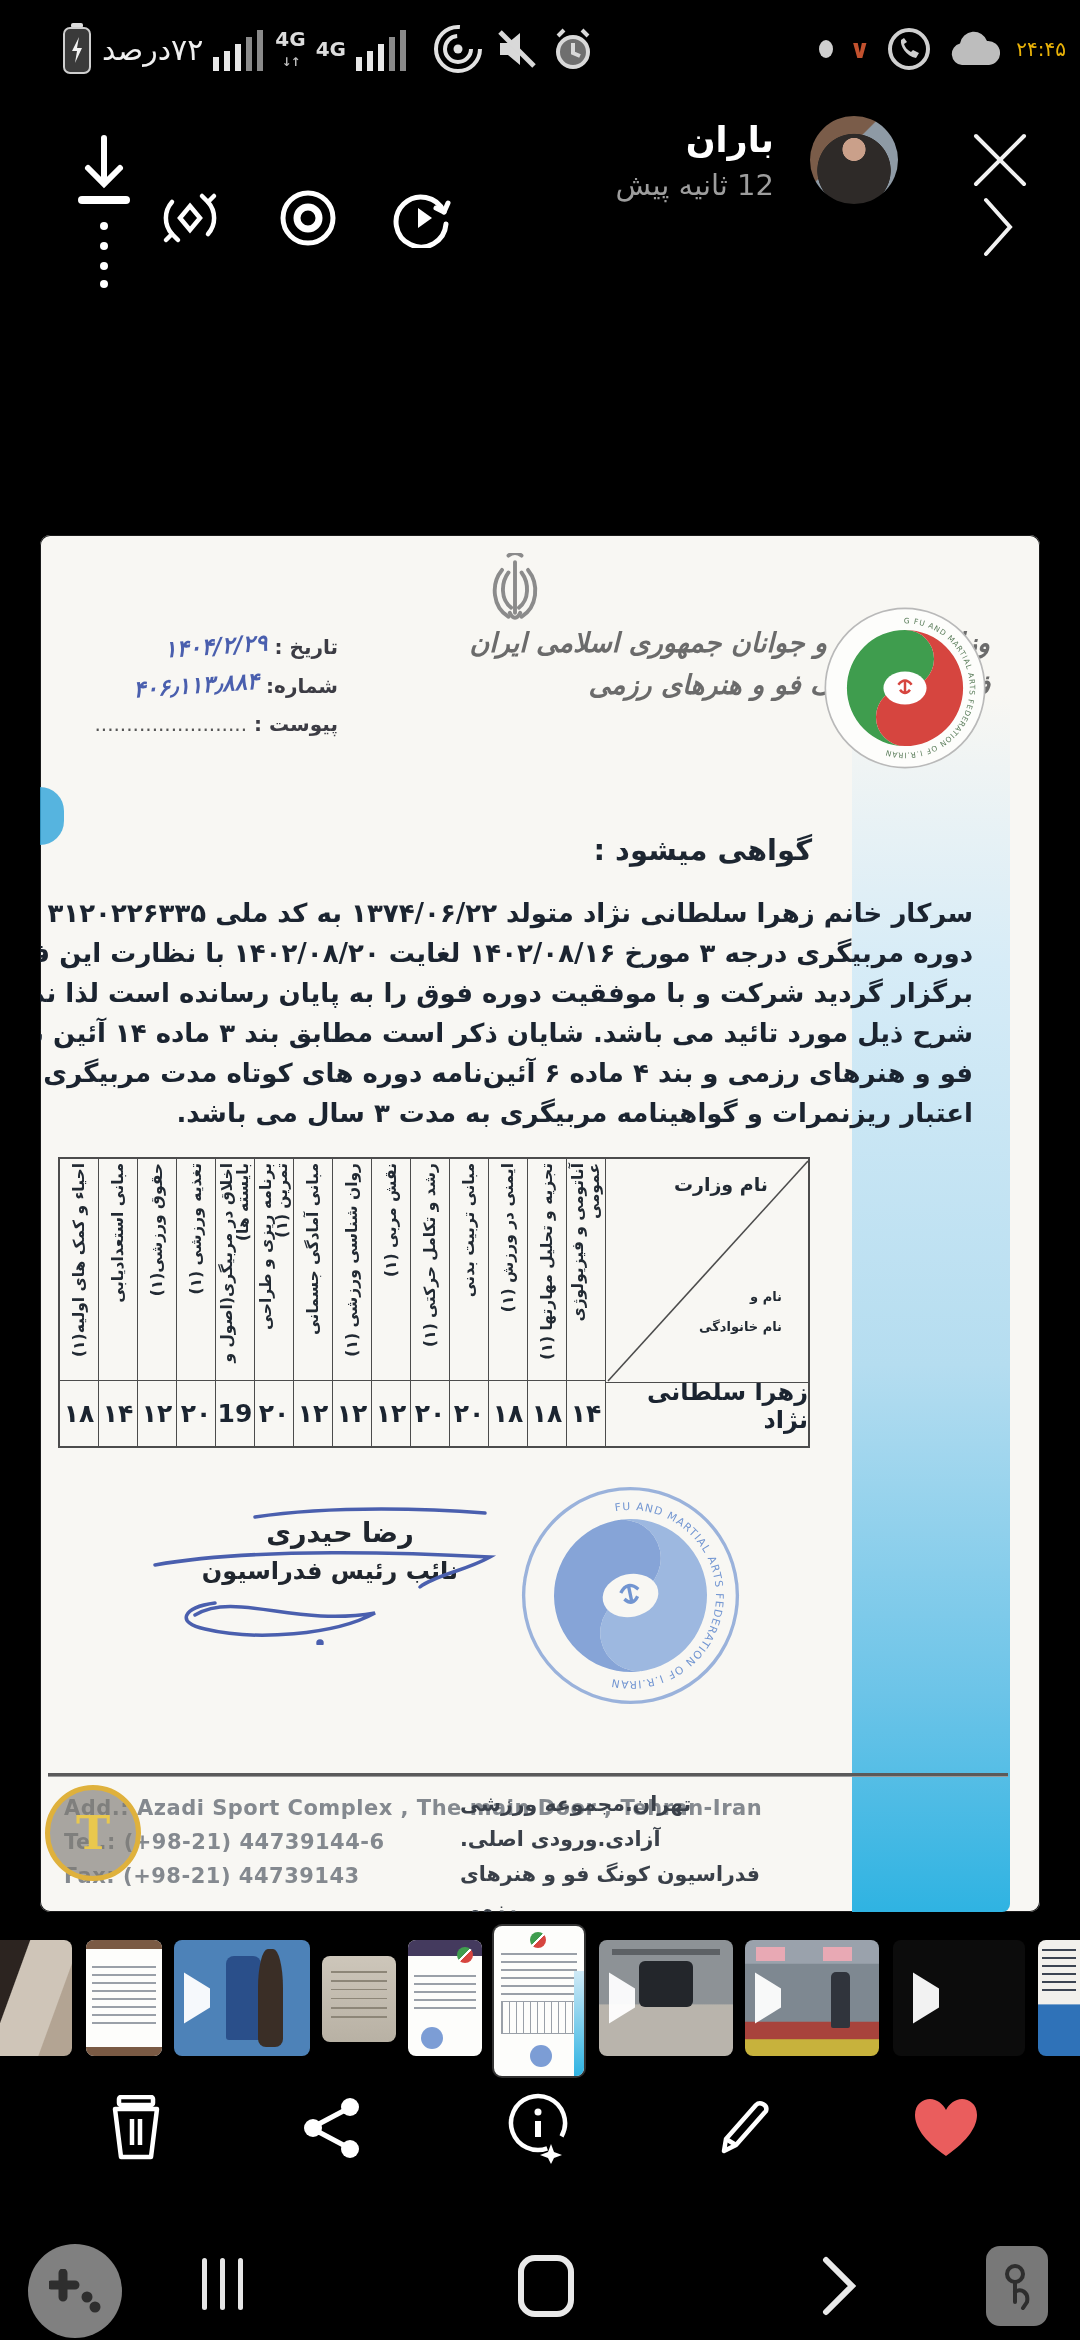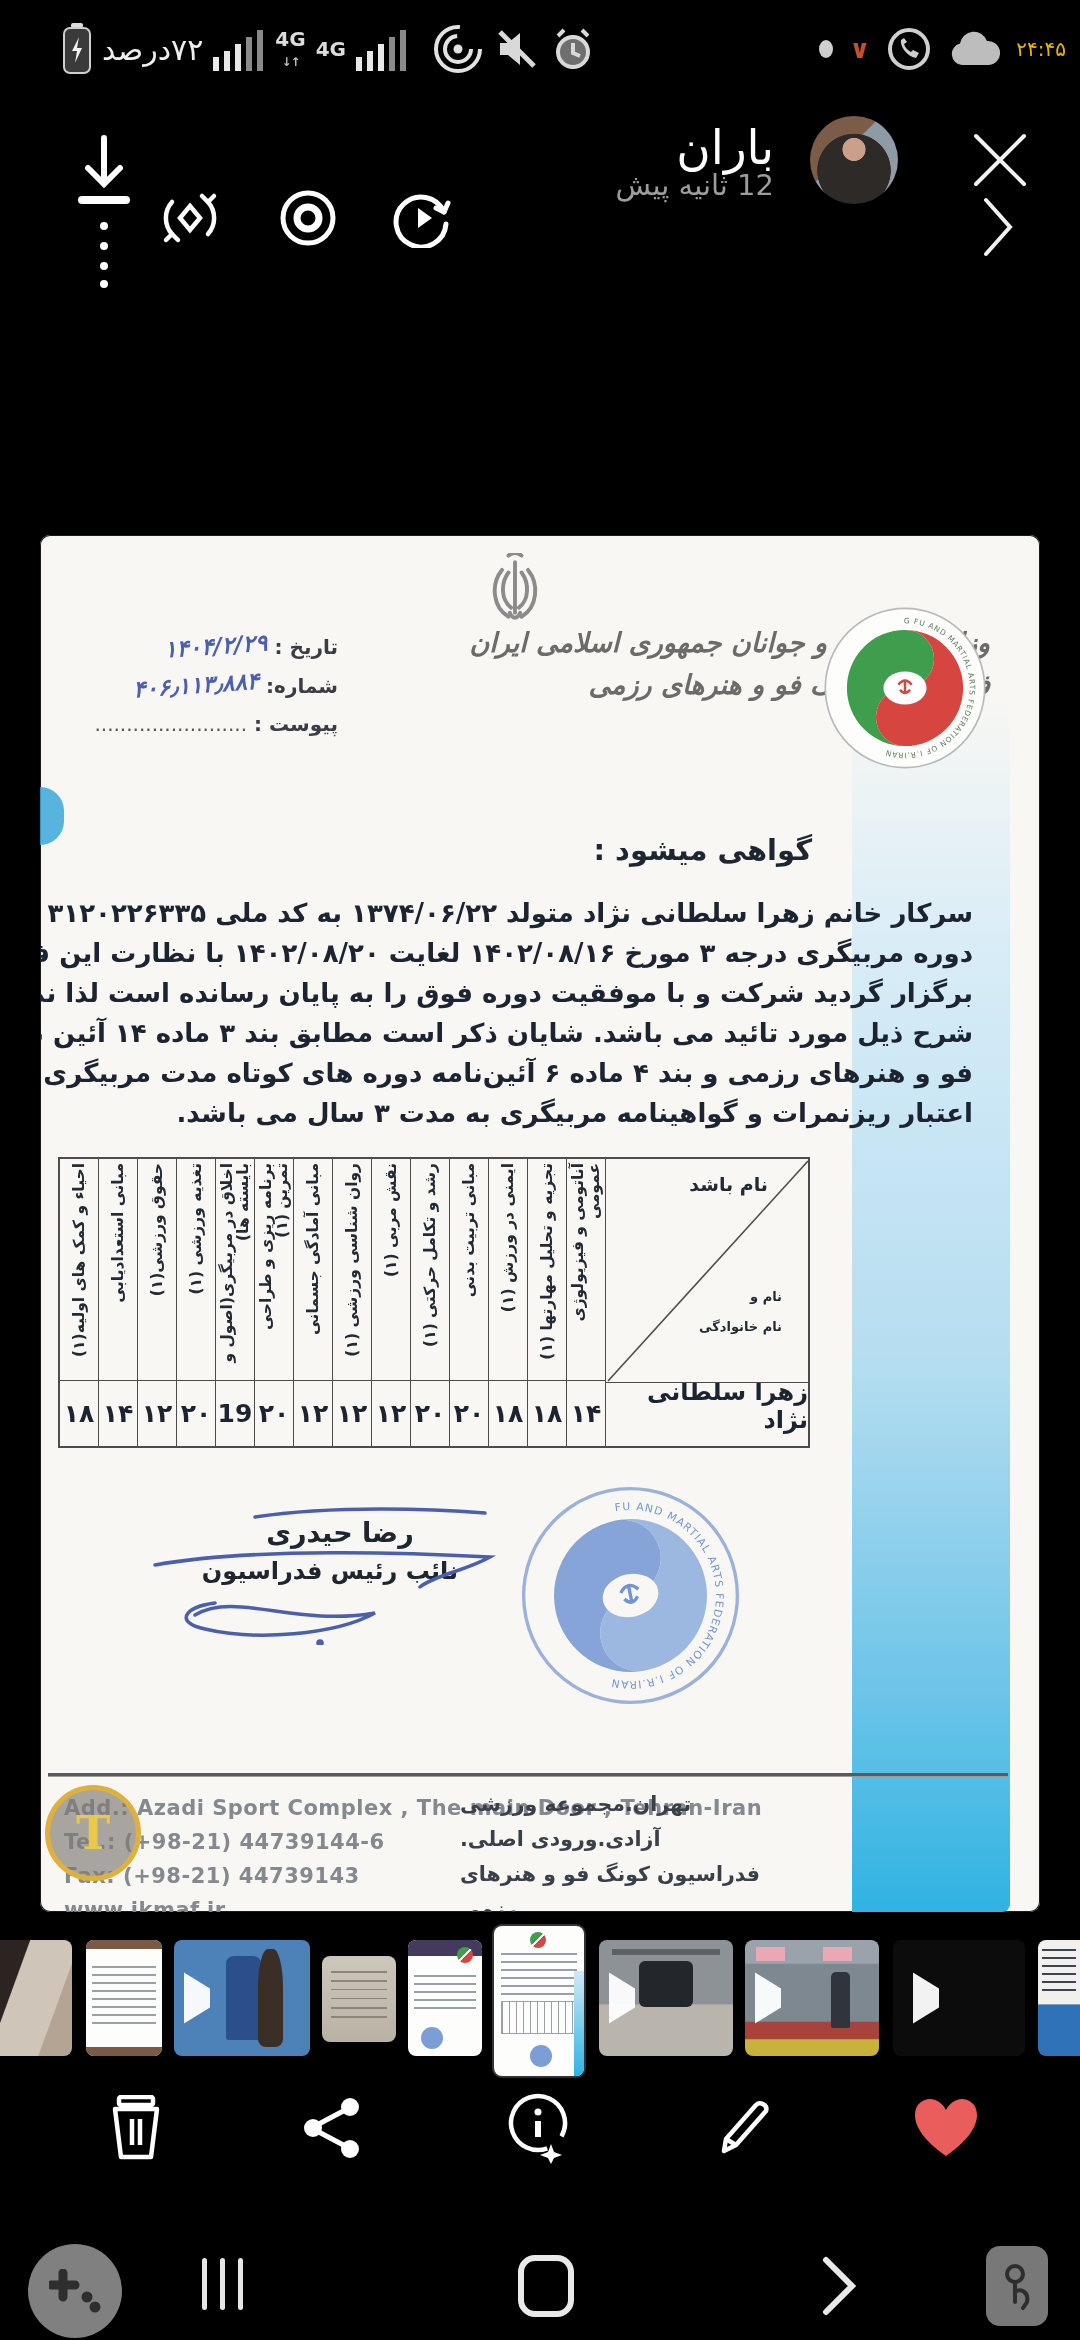--- a/index.html
+++ b/index.html
@@ -14,21 +14,21 @@
   .sb-right { right:14px; top:24px; height:50px; display:flex; align-items:center; gap:16px; }
   .sb-text { font-size:30px; color:#efefef; direction:rtl; }
   .sb-4g { font-size:20px; font-weight:bold; color:#dcdcdc; line-height:1; text-align:center; }
   .sb-arrows { font-size:12px; color:#bdbdbd; letter-spacing:-1px; }
   .sb-time { font-size:20px; color:#eab308; }
   .orange-v { color:#c2512e; font-size:26px; font-weight:bold; }
   .white-dot { width:14px; height:18px; border-radius:50%; background:#cfcfcf; }
 
   
   .hdr-name { right:306px; top:120px; width:480px; text-align:right; color:#fff;
-              font-size:47px; font-weight:normal; direction:rtl; }
+              font-size:35px; font-weight:bold; direction:rtl; }
   .hdr-time { right:306px; top:168px; width:480px; text-align:right; color:#9d9d9d;
               font-size:29px; direction:rtl; }
   #avatar { right:182px; top:116px; width:88px; height:88px; border-radius:50%;
             background:
               radial-gradient(circle at 50% 38%, #caa08a 0 16%, transparent 17%),
               radial-gradient(circle at 50% 62%, #2e2a28 0 52%, transparent 53%),
               linear-gradient(135deg,#7a5c49 0 40%, #8e9aa5 41% 100%);
             overflow:hidden; }
 
   
@@ -405,21 +405,21 @@
             <span class="vtext">آناتومی و فیزیولوژی عمومی</span>
           </div>
           <div class="score">۱۴</div>
         </div>
       </div>
     <div id="corner">
       <div class="chead">
         <svg class="abs" width="204" height="224" viewBox="0 0 204 224" style="left:0;top:0;">
           <line x1="202" y1="2" x2="2" y2="222" stroke="#4c4c4c" stroke-width="1.6"></line>
         </svg>
-        <span class="corner-top">نام باشد</span>
+        <span class="corner-top">نام وزارت</span>
         <span class="corner-bottom">
           <span>نام و</span><br>
           <span>نام خانوادگی</span>
         </span>
       </div>
       <div id="student-cell">زهرا سلطانی نژاد</div>
     </div>
   </div>
 
   <div id="sig-name" class="abs">رضا حیدری</div>
@@ -448,21 +448,20 @@
       </text>
     </svg>
   </div>
 
   <div id="footer-divider" class="abs"></div>
   <div id="footer-en" class="abs">
 
   <div>Add.: Azadi Sport Complex , The main Door , Tehran-Iran</div>
       <div>Tel.: (+98-21) 44739144-6</div>
       <div>Fax: (+98-21) 44739143</div>
-      <div>www.ikmaf.ir</div>
     </div>
   <div id="footer-fa" class="abs">
 
   <div>تهران.مجموعه ورزشی آزادی.ورودی اصلی.</div>
       <div>فدراسیون کونگ فو و هنرهای رزمی</div>
     </div>
   <div id="t-watermark" class="abs">
     <span>T</span>
   </div>
 </div>

